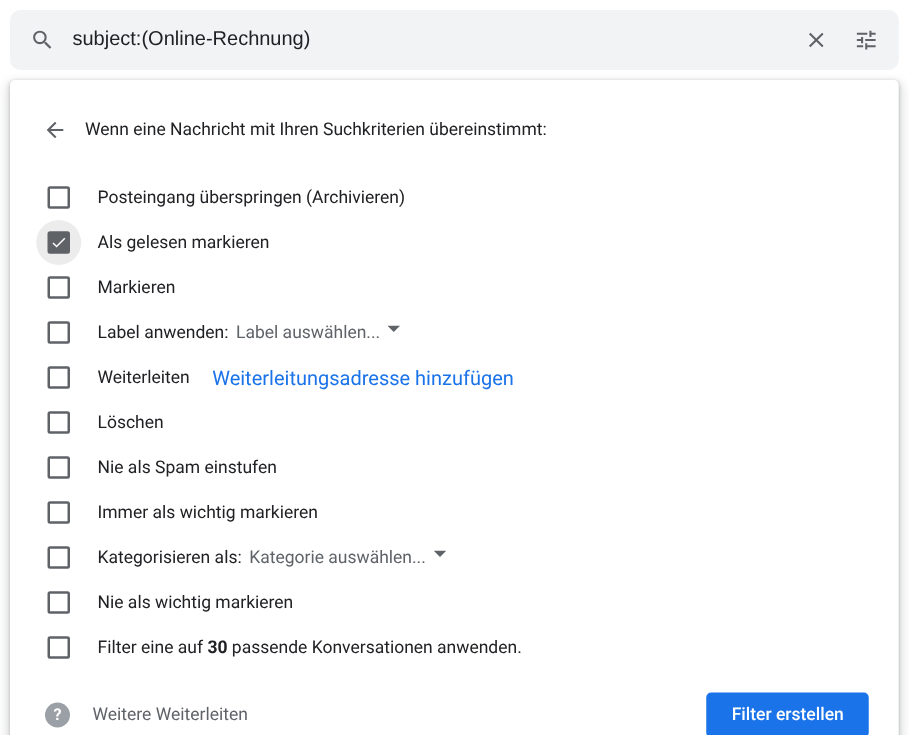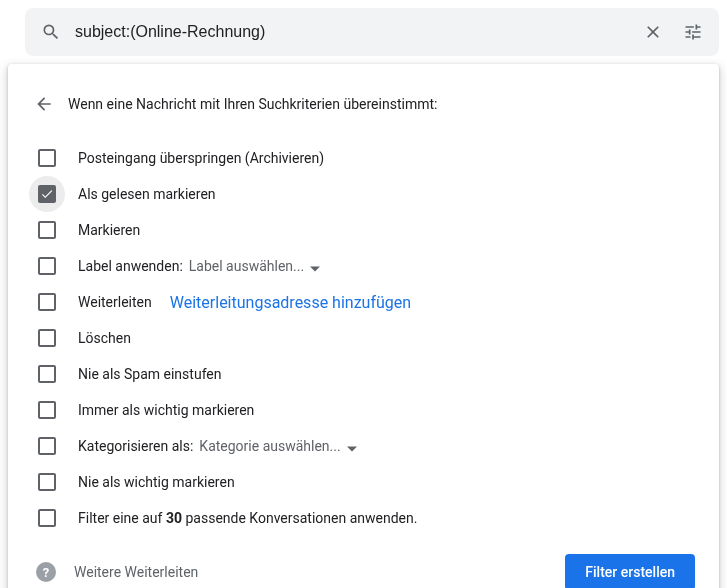--- a/index.html
+++ b/index.html
@@ -12,21 +12,21 @@
     width: 727px;
     height: 588px;
     overflow: hidden;
   }
   .search-bar {
     display: flex;
     align-items: center;
     background: #f1f3f4;
     border-radius: 8px;
     height: 48px;
-    margin: 8px 8px 0 25px;
+    margin: 8px 8px 0 8px;
     padding: 1px 6px;
   }
   .search-icon, .close-icon, .tune-icon {
     width: 40px;
     height: 40px;
     display: flex;
     align-items: center;
     justify-content: center;
     color: #5f6368;
     border-radius: 50%;
@@ -101,21 +101,21 @@
     top: 50%;
     left: 50%;
     transform: translate(-50%, -50%);
   }
   .option-label {
     color: #202124;
     font-size: 14px;
   }
   .dropdown {
     display: inline-flex;
-    align-items: flex-end;
+    align-items: flex-start;
     color: #5f6368;
     margin-left: 6px;
     font-size: 14px;
   }
   .dropdown-arrow {
     margin-left: 6px;
   }
   .link {
     color: #1a73e8;
     margin-left: 18px;

